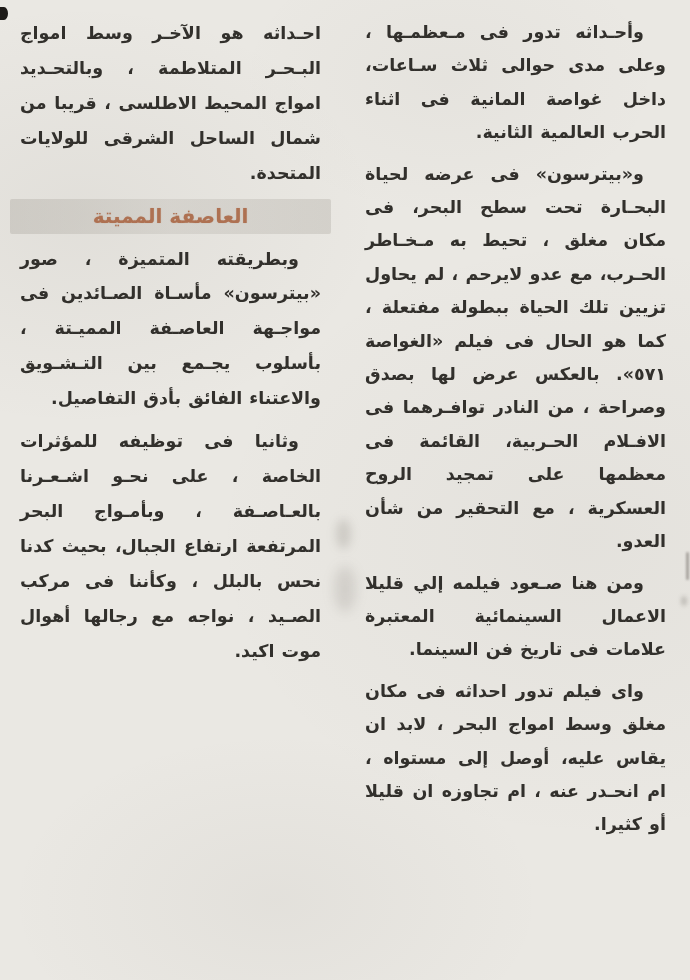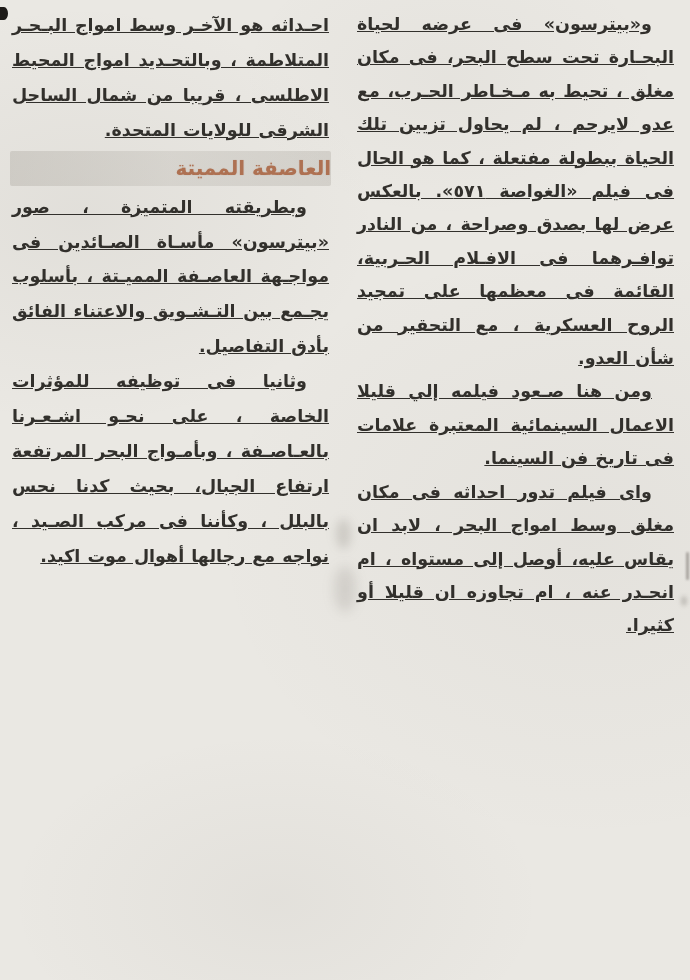--- a/index.html
+++ b/index.html
@@ -40,34 +40,33 @@
   .col-first {
     font-size: 17.5px;
     line-height: 33.4px;
     letter-spacing: 0;
   }
   .col-second {
     font-size: 17.5px;
     line-height: 34.9px;
   }
   .col p {
-    margin: 0;
+    margin: 8px;
     text-indent: 22px;
     word-spacing: 1px;
-    text-decoration: underline;
   }
   .col p.flush {
     text-indent: 0;
   }
   .heading-band {
     display: block;
     margin: 3px -2px 4px -2px;
     height: 35px;
     line-height: 35px;
-    text-align: right;
+    text-align: center;
     text-indent: 0;
     font-size: 20px;
     font-weight: bold;
     color: #ae7152;
     background: linear-gradient(90deg, rgba(150,145,136,0.28), rgba(150,145,136,0.18) 50%, rgba(150,145,136,0.26));
     border-radius: 2px;
     text-shadow: 0 0 1px rgba(174,113,82,0.45);
   }
   
   .ink-spot-topleft {
@@ -127,20 +126,21 @@
 
   <div class="ink-spot-topleft"></div>
   <div class="gutter-smudge-1"></div>
   <div class="gutter-smudge-2"></div>
   <div class="edge-mark"></div>
   <div class="edge-mark-2"></div>
 
   <div class="columns">
 
     <div class="col col-first">
+      <p>وأحـداثه تدور فى مـعظمـها ، وعلى مدى حوالى ثلاث سـاعات، داخل غواصة المانية فى اثناء الحرب العالمية الثانية.</p>
       <p>و«بيترسون» فى عرضه لحياة البحـارة تحت سطح البحر، فى مكان مغلق ، تحيط به مـخـاطر الحـرب، مع عدو لايرحم ، لم يحاول تزيين تلك الحياة ببطولة مفتعلة ، كما هو الحال فى فيلم «الغواصة ٥٧١». بالعكس عرض لها بصدق وصراحة ، من النادر توافـرهما فى الافـلام الحـربية، القائمة فى معظمها على تمجيد الروح العسكرية ، مع التحقير من شأن العدو.</p>
       <p>ومن هنا صـعود فيلمه إلي قليلا الاعمال السينمائية المعتبرة علامات فى تاريخ فن السينما.</p>
       <p>واى فيلم تدور احداثه فى مكان مغلق وسط امواج البحر ، لابد ان يقاس عليه، أوصل إلى مستواه ، ام انحـدر عنه ، ام تجاوزه ان قليلا أو كثيرا.</p>
 
     </div>
 
     <div class="col col-second">
       <p class="flush">احـداثه هو الآخـر وسط امواج البـحـر المتلاطمة ، وبالتحـديد امواج المحيط الاطلسى ، قريبا من شمال الساحل الشرقى للولايات المتحدة.</p>
       <div class="heading-band">العاصفة المميتة</div>
       <p>وبطريقته المتميزة ، صور «بيترسون» مأسـاة الصـائدين فى مواجـهة العاصـفة المميـتة ، بأسلوب يجـمع بين التـشـويق والاعتناء الفائق بأدق التفاصيل.</p>

